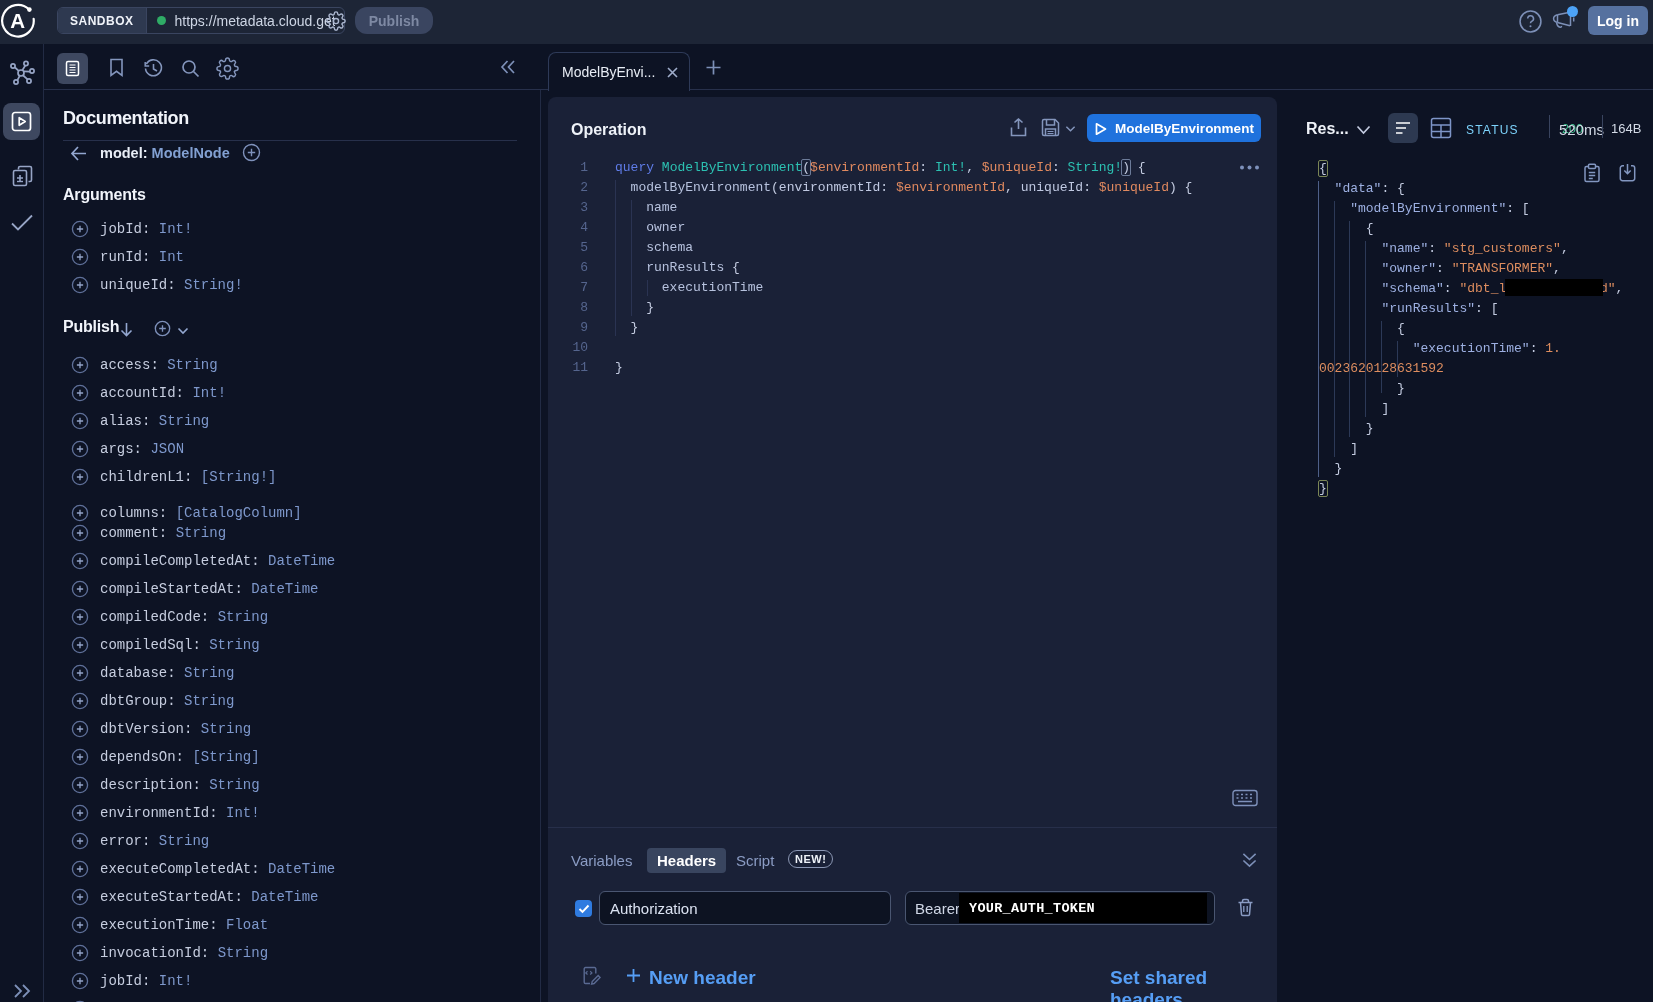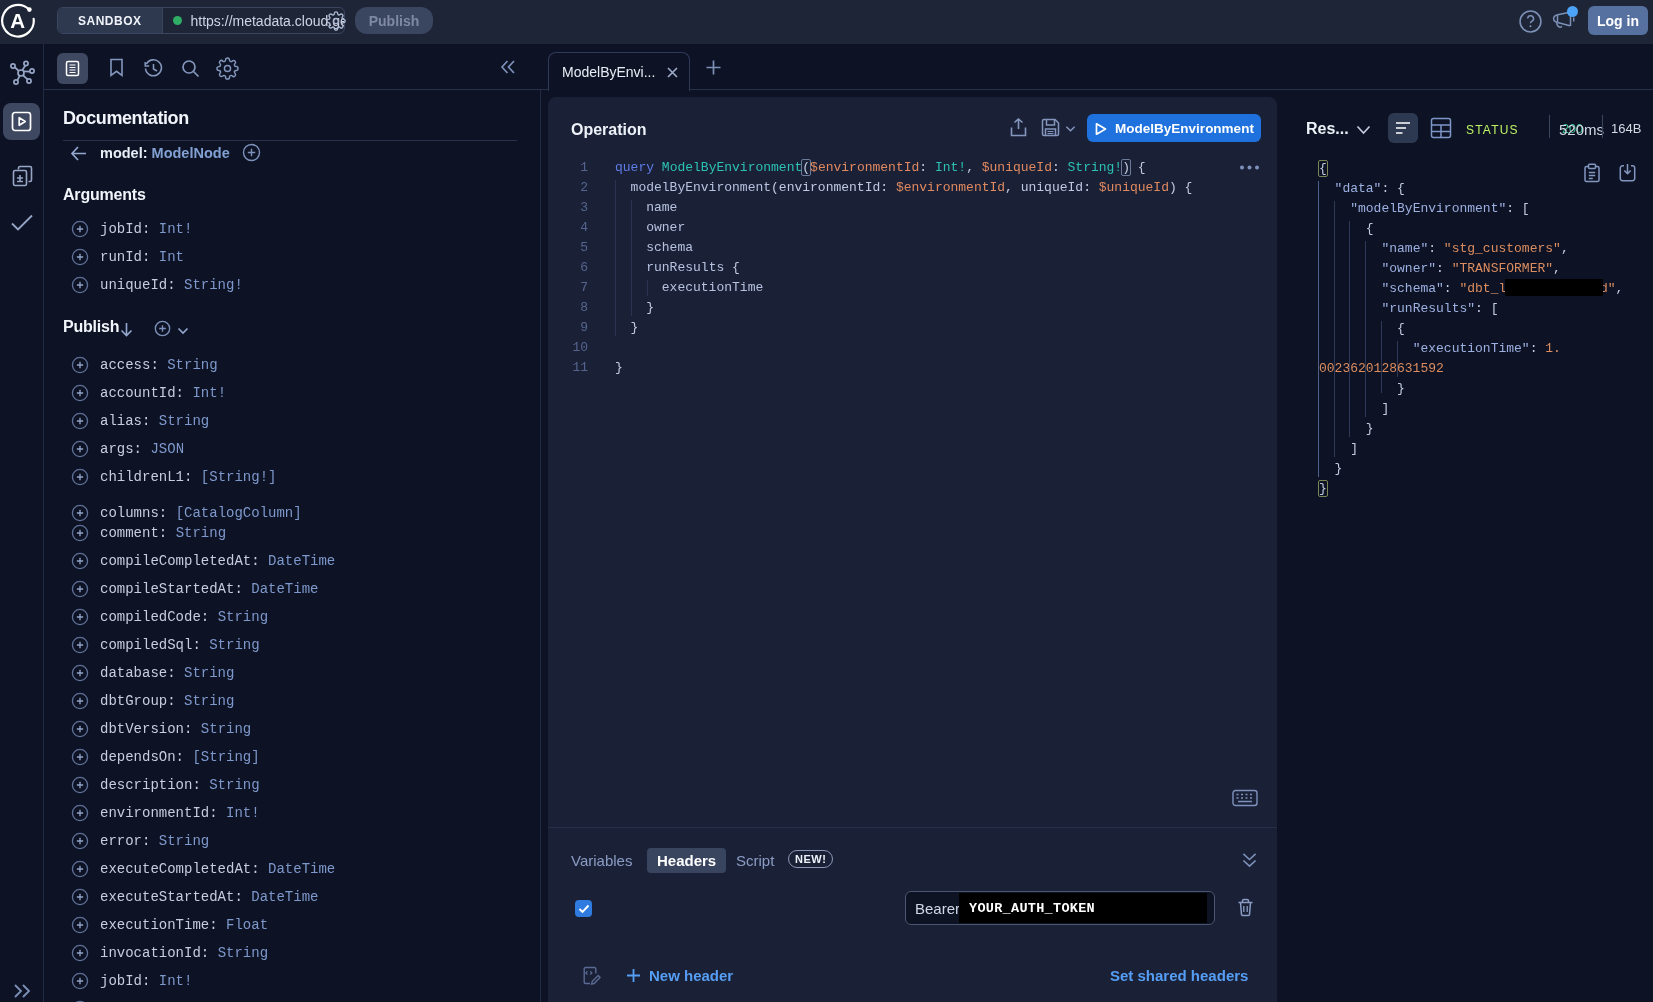--- a/index.html
+++ b/index.html
@@ -2,21 +2,21 @@
 <html><head>
 <meta charset="utf-8">
 <style>
 * { margin:0; padding:0; box-sizing:border-box; }
 html,body { width:1653px; height:1002px; overflow:hidden; background:#0d1324; font-family:"Liberation Sans",sans-serif; }
 .abs { position:absolute; }
 svg { display:block; }
 
 #topbar { position:absolute; left:0; top:0; width:1653px; height:44px; background:#1d2536; }
 #urlbox { position:absolute; left:57px; top:7px; width:288px; height:27px; border:1px solid #3a4560; border-radius:6px; display:flex; align-items:stretch; }
-#sandboxchip { background:#2e3950; color:#f0f3f9; font-weight:bold; font-size:12px; letter-spacing:0.5px; display:flex; align-items:center; padding:0 20px; border-right:1px solid #3a4560; border-radius:5px 0 0 5px; }
+#sandboxchip { background:#2e3950; color:#f0f3f9; font-weight:bold; font-size:12px; letter-spacing:0.5px; display:flex; align-items:center; padding:0 12px; border-right:1px solid #3a4560; border-radius:5px 0 0 5px; }
 #urlfield { display:flex; align-items:center; padding:0 10px; gap:9px; width:188px; overflow:hidden; }
 #urlfield .dot { width:9px; height:9px; border-radius:50%; background:#2fac66; flex:none; }
 #urlfield .url { color:#cdd5e4; font-size:14px; white-space:nowrap; }
 #publish { position:absolute; left:355px; top:7px; width:78px; height:27px; background:#3a4560; border-radius:12px; color:#7e89a3; font-weight:bold; font-size:14px; display:flex; align-items:center; justify-content:center; }
 #login { position:absolute; left:1588px; top:6px; width:60px; height:29px; background:#56719f; border-radius:6px; color:#fff; font-weight:bold; font-size:14px; display:flex; align-items:center; justify-content:center; }
 
 #rail { position:absolute; left:0; top:44px; width:44px; height:958px; background:#0d1324; border-right:1px solid #222b44; }
 .railchip { position:absolute; left:3px; top:59px; width:37px; height:37px; background:#3e4860; border-radius:8px; }
 
 #sidebar { position:absolute; left:44px; top:44px; width:496px; height:958px; background:#0d1324; }
@@ -49,28 +49,28 @@
 .iguide { position:absolute; width:1px; background:#2a3352; }
 #opdivider { position:absolute; left:0; top:730px; width:729px; height:1px; background:#272f4a; }
 
 .bottab { color:#8b9cc4; font-size:15px; position:absolute; top:755px; }
 #headerschip { position:absolute; left:99px; top:751px; height:25px; background:#39455f; border-radius:4px; color:#fff; font-weight:bold; font-size:15px; display:flex; align-items:center; padding:0 10px; }
 #newbadge { position:absolute; left:240px; top:753px; border:1px solid #8b97b4; border-radius:9px; color:#eef2f8; font-weight:bold; font-size:11px; letter-spacing:0.5px; padding:2px 6px 2px; }
 .hinput { position:absolute; top:794px; height:34px; border:1px solid #4a5671; border-radius:6px; display:flex; align-items:center; background:#0d1322; }
 #checkbox { position:absolute; left:27px; top:803px; width:17px; height:17px; background:#2f7be0; border-radius:4px; display:flex; align-items:center; justify-content:center; }
 #tokenbox { position:absolute; left:411px; top:796px; width:248px; height:30px; background:#000; display:flex; align-items:center; }
 #tokenbox span { color:#fff; font-family:"Liberation Mono",monospace; font-weight:bold; font-size:13.5px; padding-left:10px; letter-spacing:0.3px; }
-.bluelink { color:#569ef5; font-weight:bold; font-size:15px; position:absolute; }
+.bluelink { color:#569ef5; font-weight:bold; font-size:19px; position:absolute; }
 .jsonline { position:absolute; white-space:pre; font-family:"Liberation Mono",monospace; font-size:13px; line-height:20px; color:#c3cbe0; }
 .jkey { color:#9db0e2; }
 .jval { color:#dd8d5f; }
 .jbox { border:1px solid #7a8656; border-radius:2px; margin:-1px; }
 .jguide { position:absolute; width:1px; background:#2c3957; }
 #redact1 { position:absolute; left:1505px; top:279px; width:98px; height:17px; background:#000; }
-.statustxt { font-size:12px; letter-spacing:1.2px; color:#bef264; font-weight:normal; }
+.statustxt { font-size:12px; letter-spacing:1.2px; color:#7dd3fc; font-weight:normal; }
 </style>
 </head>
 <body>
 
 <div id="topbar">
   <svg class="abs" style="left:-1px;top:1px" width="40" height="40" viewBox="0 0 40 40">
     <path d="M 34.65 17.3 A 15.8 15.8 0 1 1 29.9 7.8" fill="none" stroke="#fff" stroke-width="2.2" stroke-linecap="round" transform="translate(0,0.5)"></path>
     <circle cx="30.4" cy="8.6" r="2.3" fill="#fff"></circle>
     <text x="18.6" y="27.2" text-anchor="middle" font-family="Liberation Sans" font-weight="bold" font-size="20.5" fill="#fff">A</text>
   </svg>
@@ -451,20 +451,21 @@
   <div class="bottab" style="left:188px">Script</div>
   <div id="newbadge">NEW!</div>
   <svg class="abs" style="left:693px;top:755px" width="17" height="16" viewBox="0 0 18 17" fill="none" stroke="#7d90b8" stroke-width="1.7">
     <path d="M2.5 2l6.5 6 6.5-6M2.5 9l6.5 6 6.5-6"></path>
   </svg>
   <div id="checkbox">
     <svg width="12" height="10" viewBox="0 0 12 10" fill="none" stroke="#fff" stroke-width="1.9">
         <path d="M1.5 5l3 3 6-6.5"></path>
       </svg>
   </div>
+  <div class="hinput" style="left:51px;width:292px;padding-left:10px;color:#dce3f2;font-size:15px">Authorization</div>
   <div class="hinput" style="left:357px;width:310px;padding-left:9px;color:#d0d7e6;font-size:15px">Bearer .</div>
   <div id="tokenbox">
       <span>YOUR_AUTH_TOKEN</span>
     </div>
   <svg class="abs" style="left:689px;top:801px" width="17" height="19" viewBox="0 0 17 19" fill="none" stroke="#8a9cc4" stroke-width="1.5">
     <path d="M1.5 4.5h14M5.5 4.5V3a1.5 1.5 0 0 1 1.5-1.5h3A1.5 1.5 0 0 1 11.5 3v1.5M3.5 4.5l1 12a1.5 1.5 0 0 0 1.5 1h5a1.5 1.5 0 0 0 1.5-1l1-12"></path>
     <path d="M6.8 8v6M10.2 8v6" stroke-width="1.3"></path>
   </svg>
   <svg class="abs" style="left:32px;top:868px" width="21" height="21" viewBox="0 0 21 21" fill="none" stroke="#5a6a92" stroke-width="1.4">
     <path d="M15.8 8.5V3.8A1.3 1.3 0 0 0 14.5 2.5h-9A1.3 1.3 0 0 0 4.2 3.8v13.4A1.3 1.3 0 0 0 5.5 18.5h4.5"></path>

